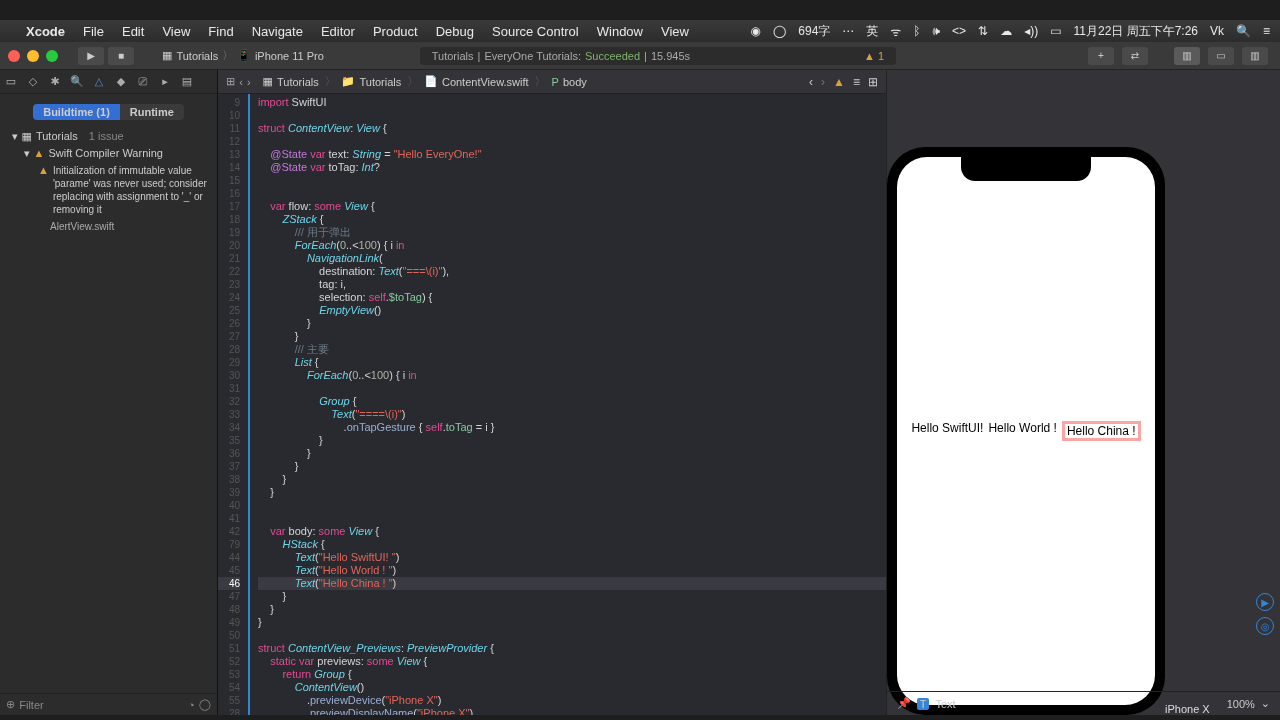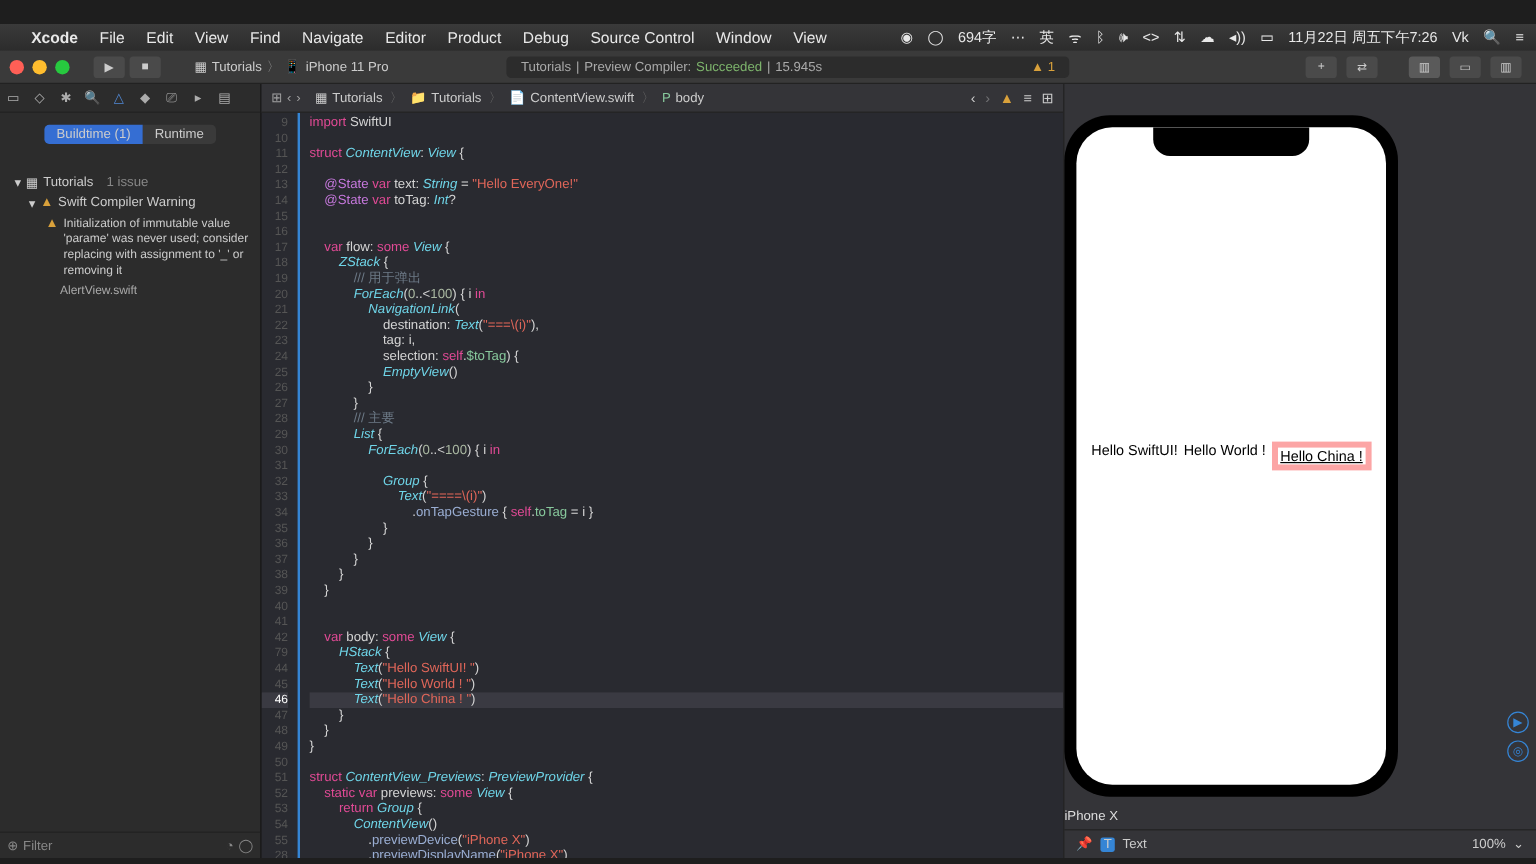--- a/index.html
+++ b/index.html
@@ -23,21 +23,21 @@
 .breadcrumb .bc-sep { color: #888; }
 .status-pill { margin: 0 auto; background: #2c2c2c; border-radius: 4px; padding: 3px 12px; font-size: 11px; color: #aaa; display: flex; gap: 4px; }
 .status-pill .succ { color: #7db46c; }
 .toolbar-right { display: flex; gap: 4px; margin-left: auto; }
 
 .main { display: flex; height: 645px; }
 .navigator { width: 218px; background: #2c2c2c; border-right: 1px solid #111; display: flex; flex-direction: column; }
 .nav-tabs { height: 24px; display: flex; align-items: center; padding: 0 4px; border-bottom: 1px solid #222; gap: 8px; }
 .nav-tabs span { width: 14px; height: 14px; display:inline-flex; align-items:center; justify-content:center; opacity: 0.8; }
 .nav-issues { padding: 6px 0; font-size: 11px; flex: 1; }
-.segctrl { display: flex; justify-content: center; gap: 0; margin: 4px auto 24px; }
+.segctrl { display: flex; justify-content: center; gap: 0; margin: 4px auto 8px; font-weight: bold; }
 .segctrl span { padding: 2px 10px; background: #3a3a3a; font-size: 11px; }
 .segctrl span:first-child { background: #356ed3; border-radius: 4px 0 0 4px; }
 .segctrl span:last-child { border-radius: 0 4px 4px 0; text-align: center; }
 .issue-row { padding: 2px 6px 2px 12px; display: flex; align-items: flex-start; gap: 4px; cursor: pointer; }
 .issue-row.indent1 { padding-left: 24px; }
 .issue-row.indent2 { padding-left: 38px; }
 .issue-row.indent3 { padding-left: 50px; font-size: 10px; color: #aaa; line-height: 13px; }
 .warn-icon { color: #d9a13b; flex-shrink:0; }
 .nav-filter { height: 22px; border-top: 1px solid #222; display:flex; align-items:center; padding: 0 6px; gap:4px; font-size:11px; color:#888; }
 
@@ -55,26 +55,26 @@
 .code .type { color: #6fd5e8; font-style: italic; }
 .code .deco { color: #c678dd; }
 .code .str { color: #e06659; }
 .code .num { color: #a9b7a1; }
 .code .cmt { color: #6c7986; }
 .code .fn { color: #9aaed3; }
 .code .prop { color: #87c89c; }
 .code .line { height: 13px; display: block; }
 .code .line.current { background: #3a3a42; }
 
-.preview { width: 394px; background: #343438; display: flex; flex-direction: column; align-items: flex-start; border-left: 1px solid #222; position: relative; }
+.preview { width: 394px; background: #343438; display: flex; flex-direction: row; align-items: flex-end; border-left: 1px solid #222; position: relative; }
 .phone { margin-top: 26px; width: 278px; height: 568px; background: #000; border-radius: 38px; padding: 10px; position: relative; }
 .phone-screen { background: #fff; width: 100%; height: 100%; border-radius: 30px; position: relative; overflow: hidden; }
 .notch { width: 130px; height: 24px; background: #000; position: absolute; top: 0; left: 50%; transform: translateX(-50%); border-radius: 0 0 14px 14px; }
 .phone-content { position: absolute; top: 50%; left: 0; right: 0; transform: translateY(-50%); display: flex; justify-content: center; gap: 5px; font-size: 12px; color: #000; }
-.sel-box { border: 5px solid #fca5a5; padding: 0 2px; text-decoration: underline; }
+.sel-box { border: 3px solid #fca5a5; padding: 0 2px; }
 .phone-label { margin-top: 10px; color: #ddd; font-size: 11px; }
 .preview-btns { position: absolute; right: 6px; bottom: 80px; display: flex; flex-direction: column; gap: 6px; }
 .preview-btns span { width: 18px; height: 18px; border-radius: 50%; border: 1px solid #3585d5; color:#3585d5; display:flex; align-items:center; justify-content:center; font-size:10px; cursor:pointer; }
 .preview-footer { position: absolute; bottom: 0; left: 0; right: 0; height: 24px; border-top: 1px solid #222; display:flex; align-items:center; padding: 0 10px; gap:6px; font-size:11px; color:#ccc; }
 .preview-footer .zoom { margin-left:auto; }
 .ywarn { position:absolute; right:1px; top:84px; color:#d9a13b; font-size:14px; }
 </style>
 </head>
 <body>
 
@@ -125,21 +125,21 @@
   <div class="breadcrumb">
     <span>▦</span>
     <span>Tutorials</span>
     <span class="bc-sep">〉</span>
     <span>📱</span>
     <span>iPhone 11 Pro</span>
   </div>
   <div class="status-pill">
     <span>Tutorials</span>
     <span>|</span>
-    <span>Preview Compiler:</span>
+    <span>EveryOne Tutorials:</span>
     <span class="succ">Succeeded</span>
     <span>|</span>
     <span>15.945s</span>
     <span style="margin-left:auto;padding-left:170px;color:#d9a13b">▲ 1</span>
   </div>
   <div class="toolbar-right">
     <span class="tool-btn">+</span>
     <span class="tool-btn">⇄</span>
     <div class="tool-sep"></div>
     <span class="tool-btn active">▥</span>

